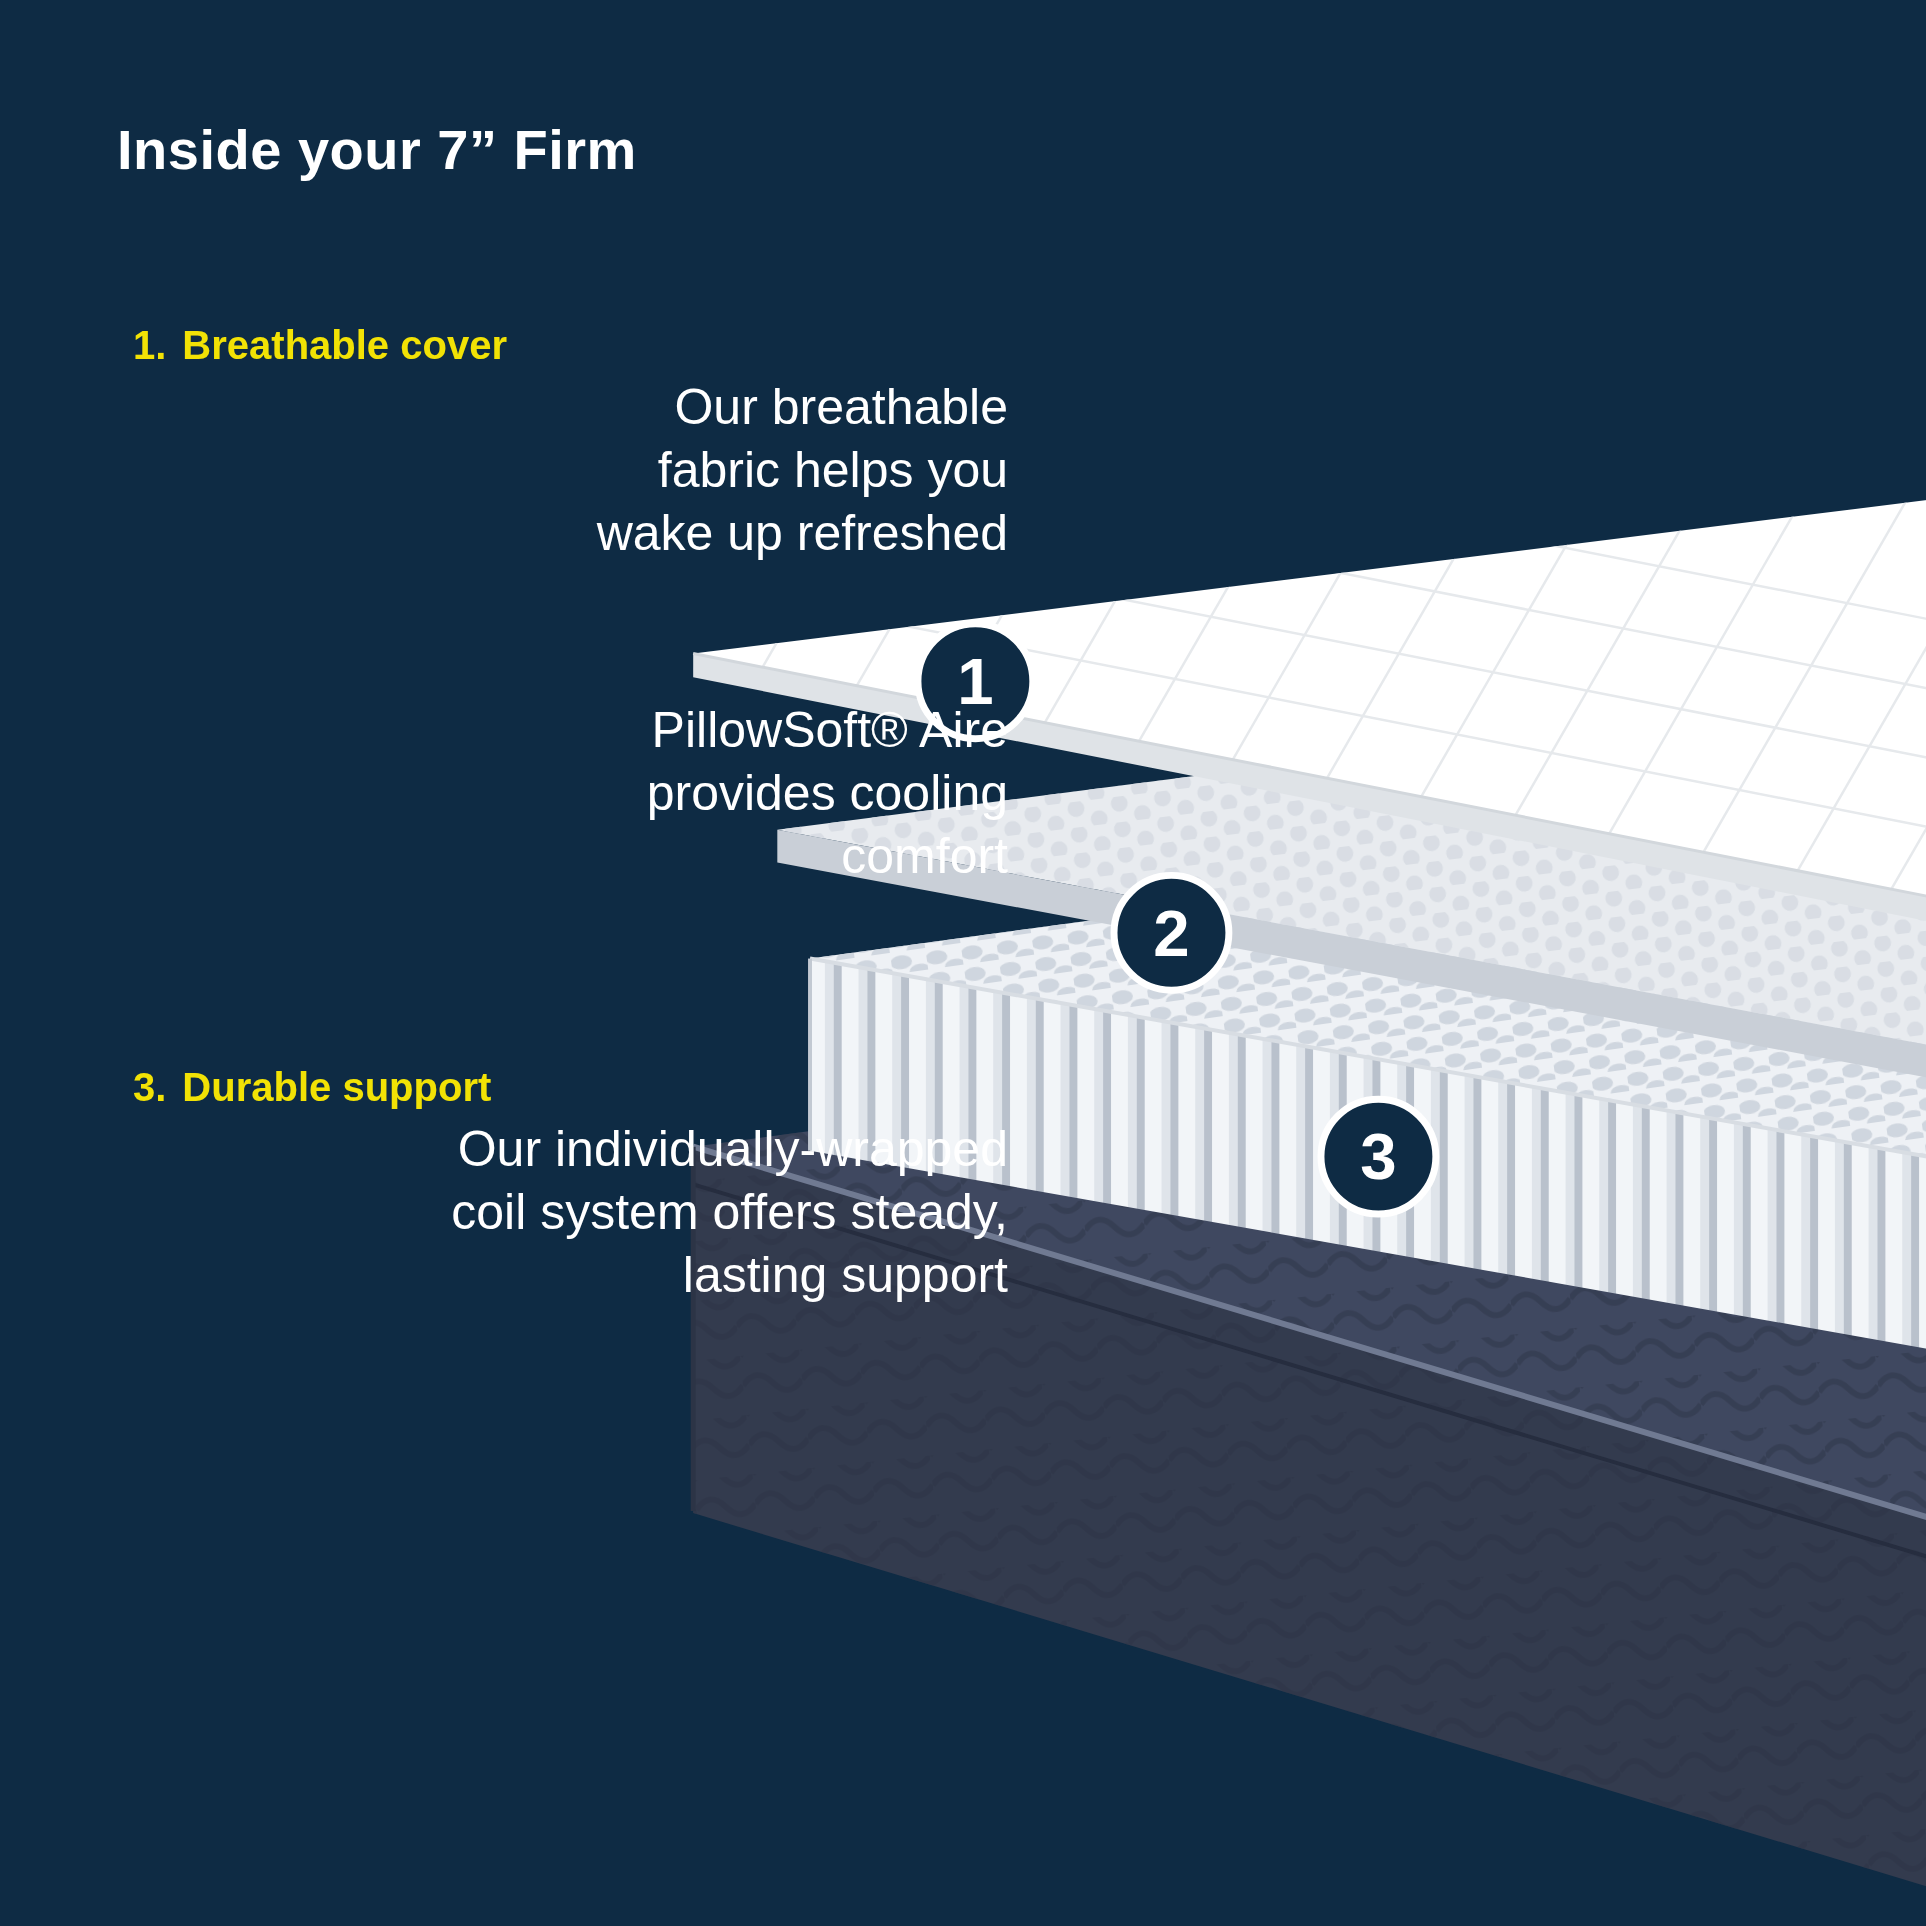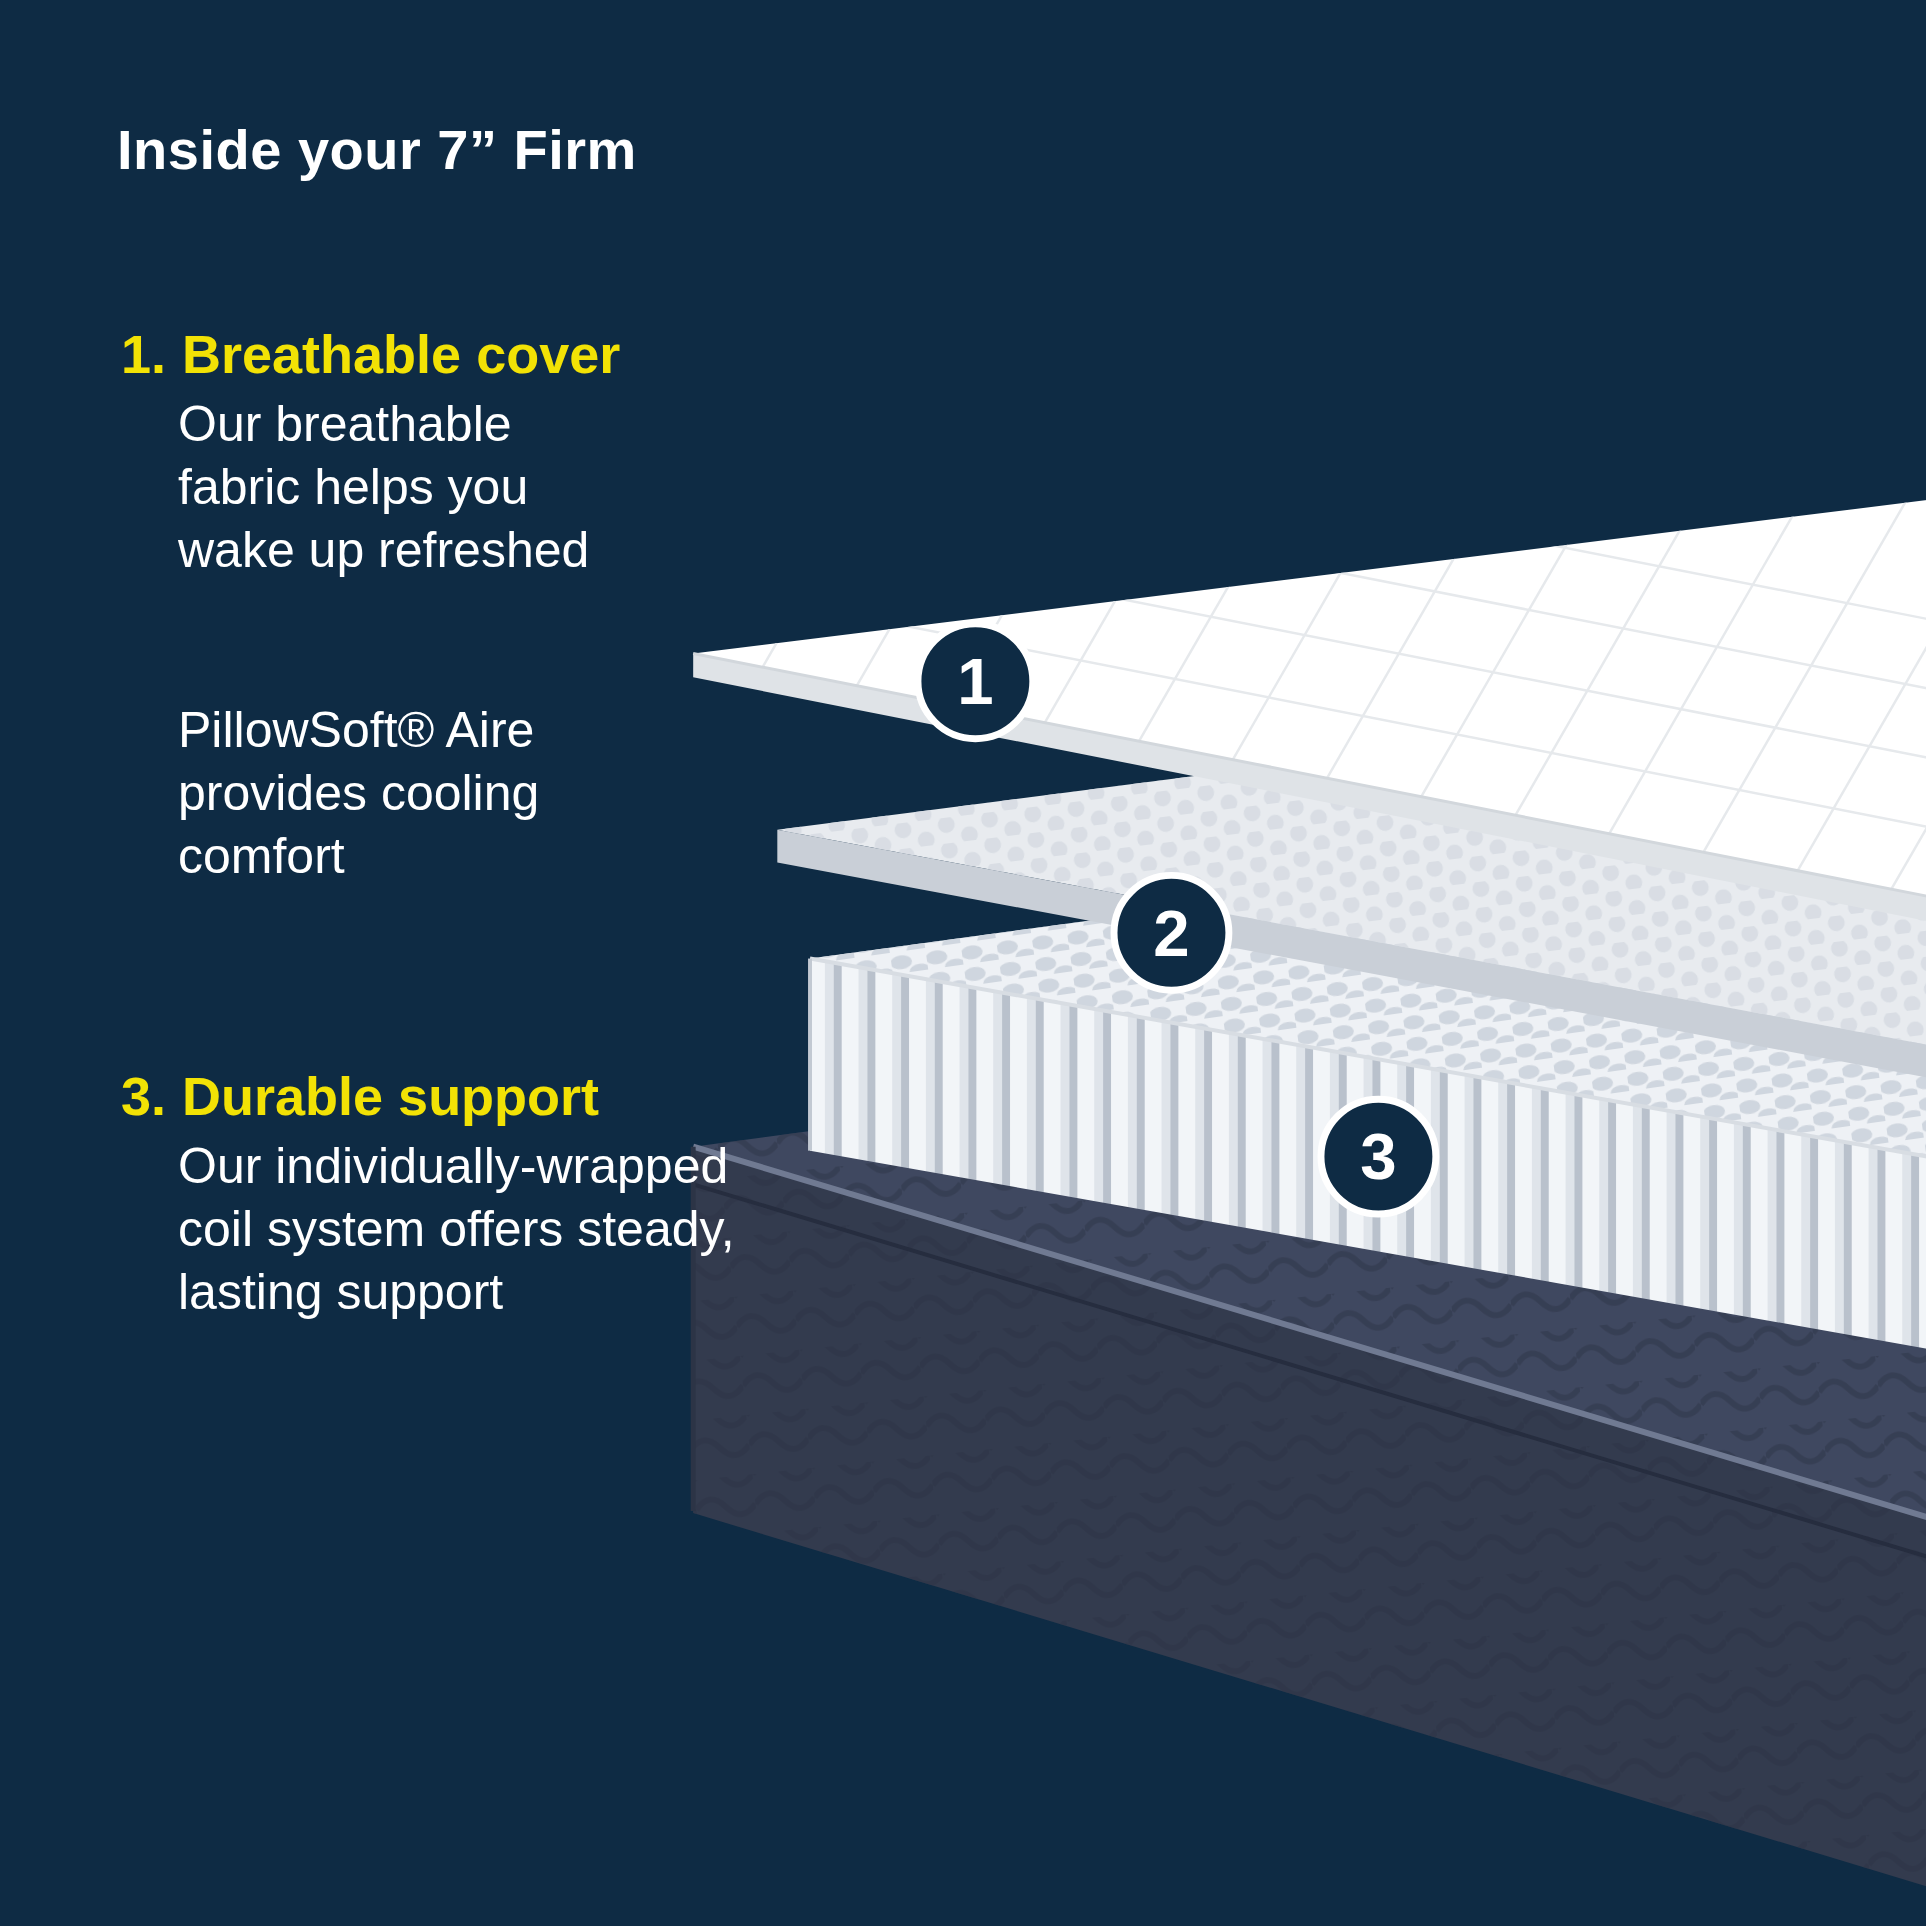--- a/index.html
+++ b/index.html
@@ -34,34 +34,35 @@
     font-weight:700;
     letter-spacing:0.5px;
     color:#ffffff;
     margin:0;
   }
   .item{position:absolute;left:0;width:891px;}
   .item-1{top:323px;}
   .item-2{top:699px;}
   .item-3{top:1065px;}
   .item .heading{
-    font-size:54px;
+    font-size:40px;
     font-weight:700;
     color:#F2E205;
-    margin:0 0 8px 4px;
+    margin:0 0 8px 16px;
     white-space:nowrap;
   }
   .item .heading .num{margin-right:16px;}
   .item .body{
     margin-left:61px;
     font-size:50px;
     font-weight:400;
     line-height:1.26;
     color:#ffffff;
     white-space:pre-line;
+    text-align:right;
   }
   .marker-num{
     font-family:"Liberation Sans", sans-serif;
     font-size:66px;
     font-weight:700;
     fill:#ffffff;
   }
 </style>
 </head>
 <body>

